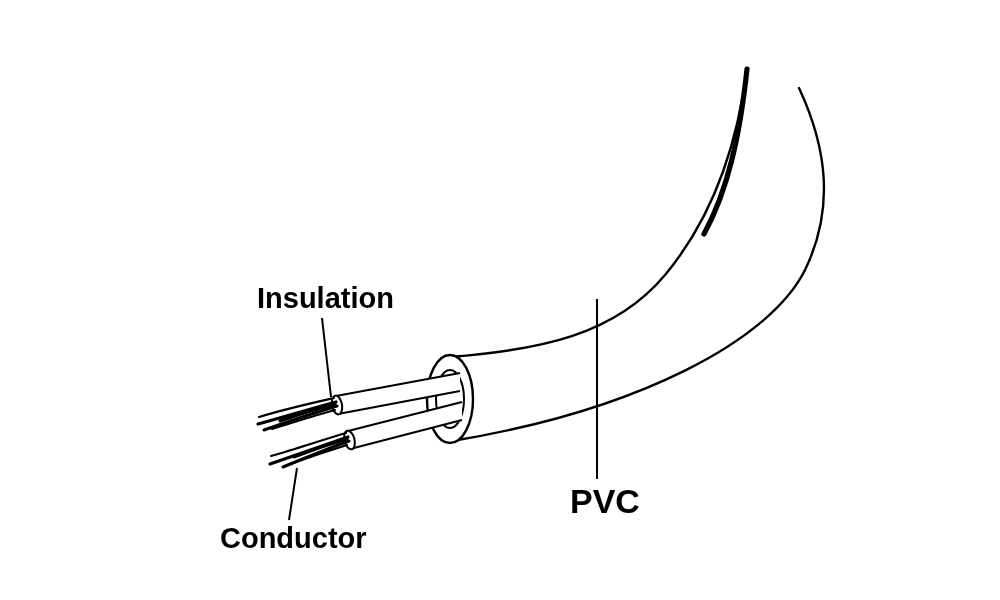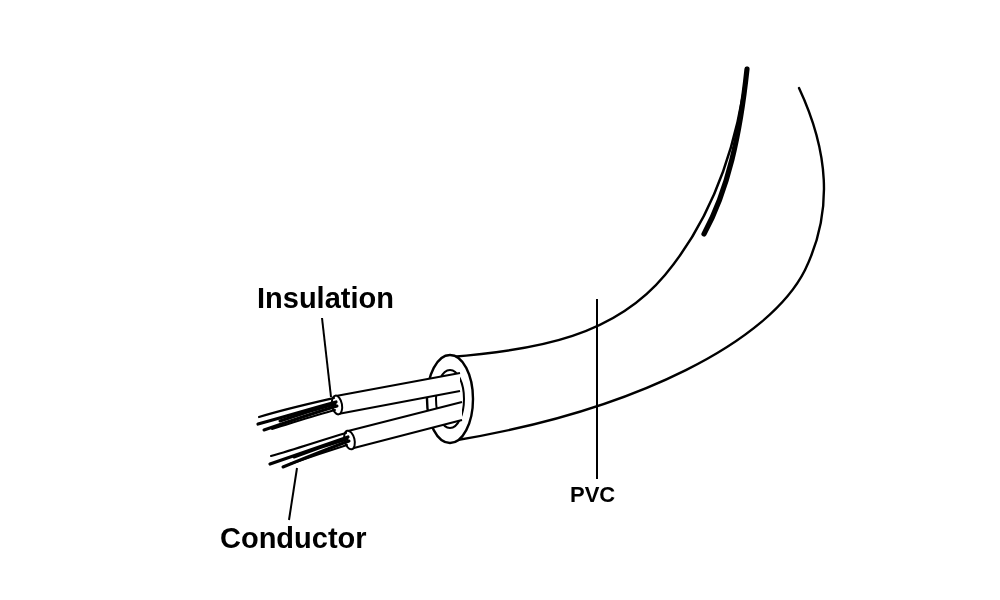--- a/index.html
+++ b/index.html
@@ -24,21 +24,21 @@
     position: absolute;
     color: #000000;
     font-weight: 700;
     font-size: 29px;
     line-height: 1.0;
     white-space: nowrap;
     letter-spacing: 0px;
   }
   .label-insulation { left: 257px; top: 284px; }
   .label-conductor  { left: 220px; top: 524px; }
-  .label-pvc        { left: 570px; top: 484px; font-size: 22px; }
+  .label-pvc        { left: 570px; top: 484px; font-size: 34px; }
 </style>
 </head>
 <body>
 
 <div class="canvas">
 
   <svg width="1000" height="600" viewBox="0 0 1000 600">
 
     <path d="M 747,68 C 738,140 715,215 665,275 C 615,335 540,350 450,357
              L 452,441

